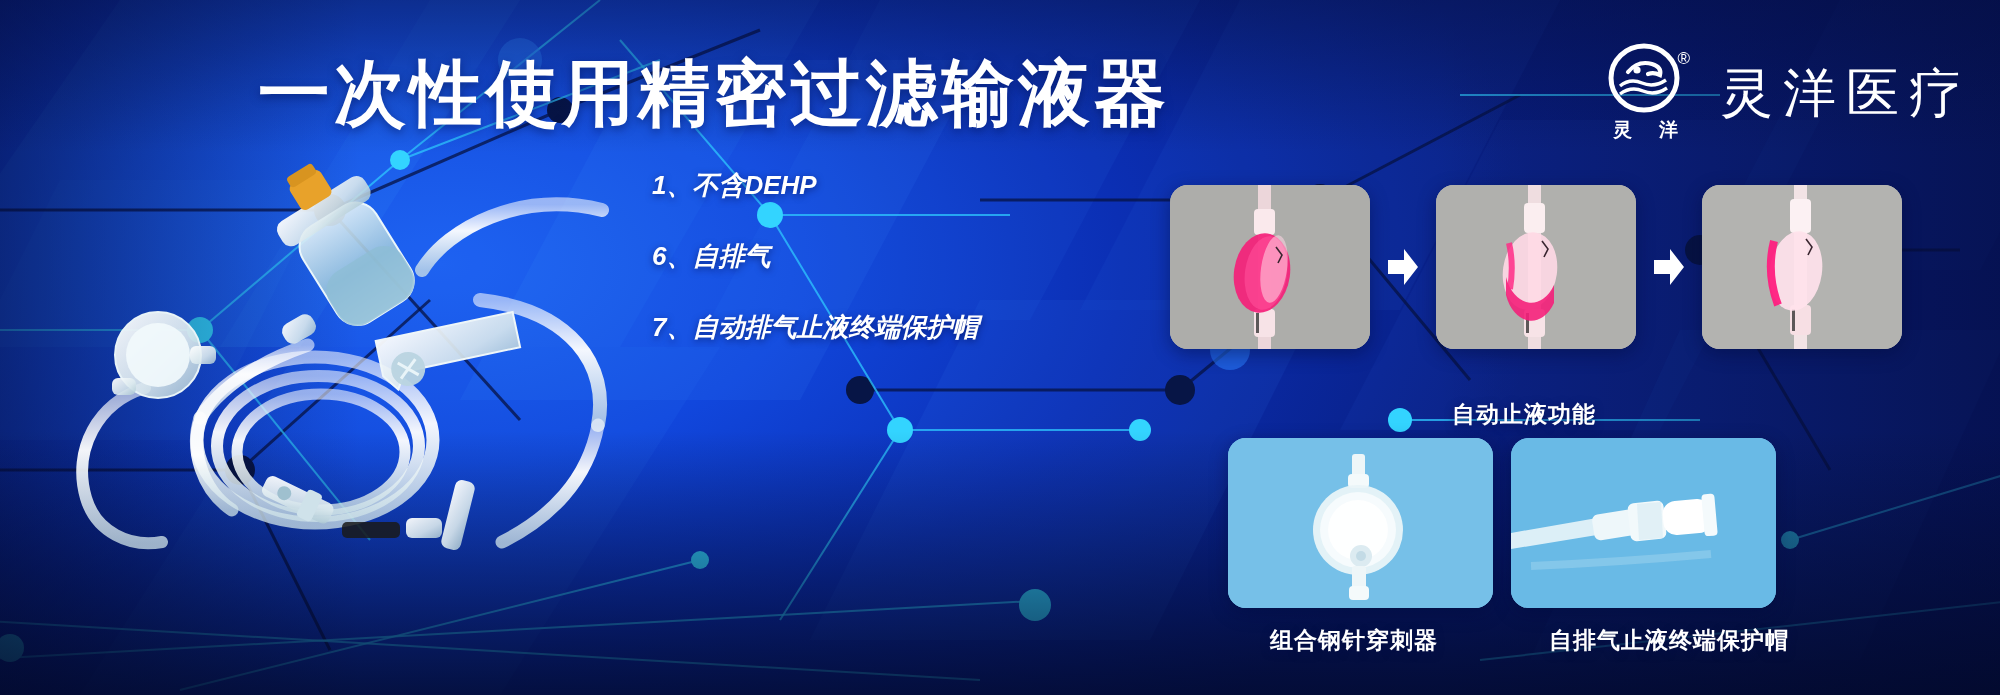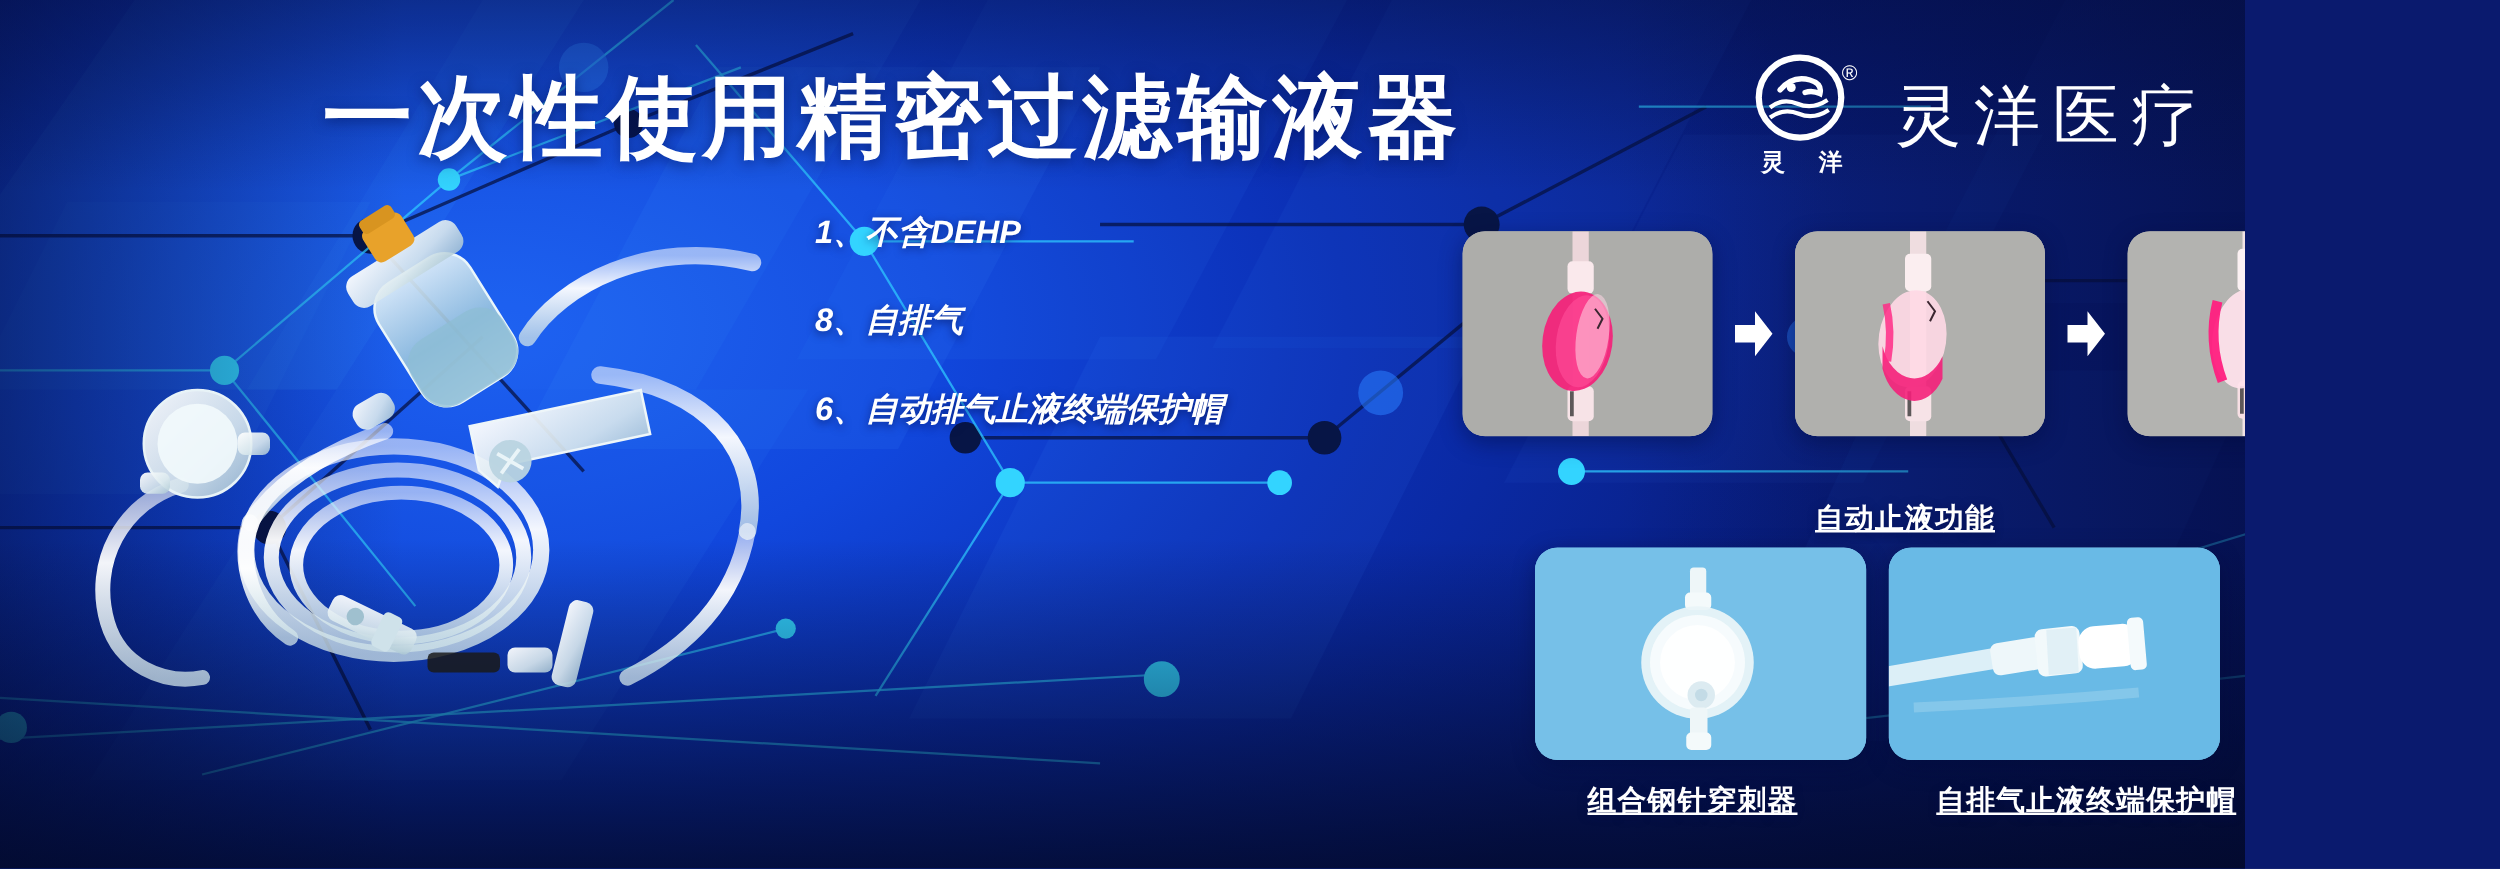--- a/index.html
+++ b/index.html
@@ -5,21 +5,21 @@
   * { box-sizing: border-box; margin: 0; padding: 0; }
   html, body {
     width: 2000px; height: 695px;
     overflow: hidden;
     font-family: "Liberation Sans", "DejaVu Sans", sans-serif;
     background: #0a1a6e;
   }
 
   #banner {
     position: relative;
-    width: 1796px; height: 695px;
+    width: 2000px; height: 695px;
     overflow: hidden;
     background:
       radial-gradient(ellipse 1100px 620px at 22% 38%, #1a5cf0 0%, #1147dd 32%, #0b2fb4 62%, #081d7e 100%),
       linear-gradient(180deg, #0c2b9e 0%, #0e3ac4 38%, #0a2596 72%, #061546 100%);
     padding-left: 44px;
   }
 
   
   .bg-layer { position: absolute; inset: 0; pointer-events: none; }
 
@@ -124,21 +124,20 @@
   }
 
   .caption {
     position: absolute;
     color: #ffffff;
     font-size: 23px;
     font-weight: 700;
     letter-spacing: 1px;
     white-space: nowrap;
     text-shadow: 0 2px 8px rgba(0,12,70,.7);
-    text-decoration: underline;
   }
   #cap-top   { left: 1452px; top: 399px; }
   #cap-bl    { left: 1270px; top: 625px; }
   #cap-br    { left: 1549px; top: 625px; }
 
   .panel-bottom-row {
     position: absolute;
     left: 1228px; top: 438px;
     display: flex; gap: 18px;
   }
@@ -311,22 +310,22 @@
       </g>
 
       <rect x="398" y="330" width="20" height="70" rx="7" fill="url(#body)" transform="rotate(14 408 365)"></rect>
       <rect x="292" y="372" width="58" height="16" rx="5" fill="#1a1a1a" opacity=".85"></rect>
       <rect x="356" y="368" width="36" height="20" rx="6" fill="url(#body)"></rect>
     </svg>
   </div>
 
   <div class="features">
     <div class="feature-item">1、不含DEHP</div>
-    <div class="feature-item">8、自排气</div>
-    <div class="feature-item">6、自动排气止液终端保护帽</div>
+    <div class="feature-item">6、自排气</div>
+    <div class="feature-item">7、自动排气止液终端保护帽</div>
   </div>
 
   <div class="panel-top-row">
 
     <div class="shot">
       <svg viewBox="0 0 200 164" width="200" height="164">
         <rect width="200" height="164" fill="#b5b5b2"></rect>
         <rect x="0" y="0" width="200" height="164" fill="#9f9f9c" opacity=".35"></rect>
         <rect x="88" y="0" width="13" height="164" fill="#f3dadf" opacity=".9"></rect>
         <rect x="84" y="24" width="21" height="26" rx="4" fill="#fae9ec"></rect>

